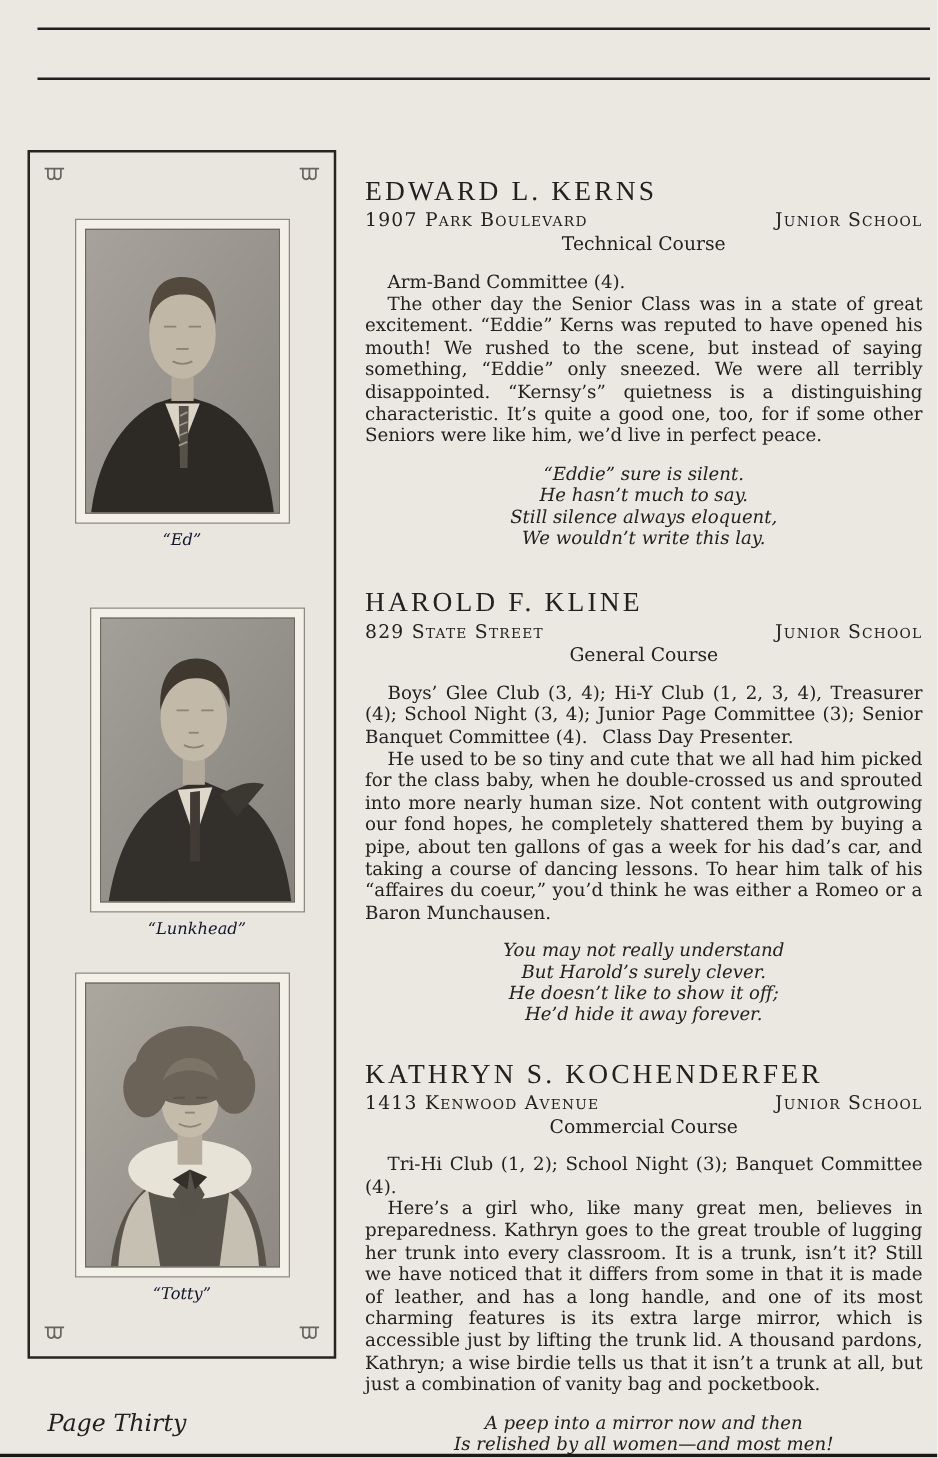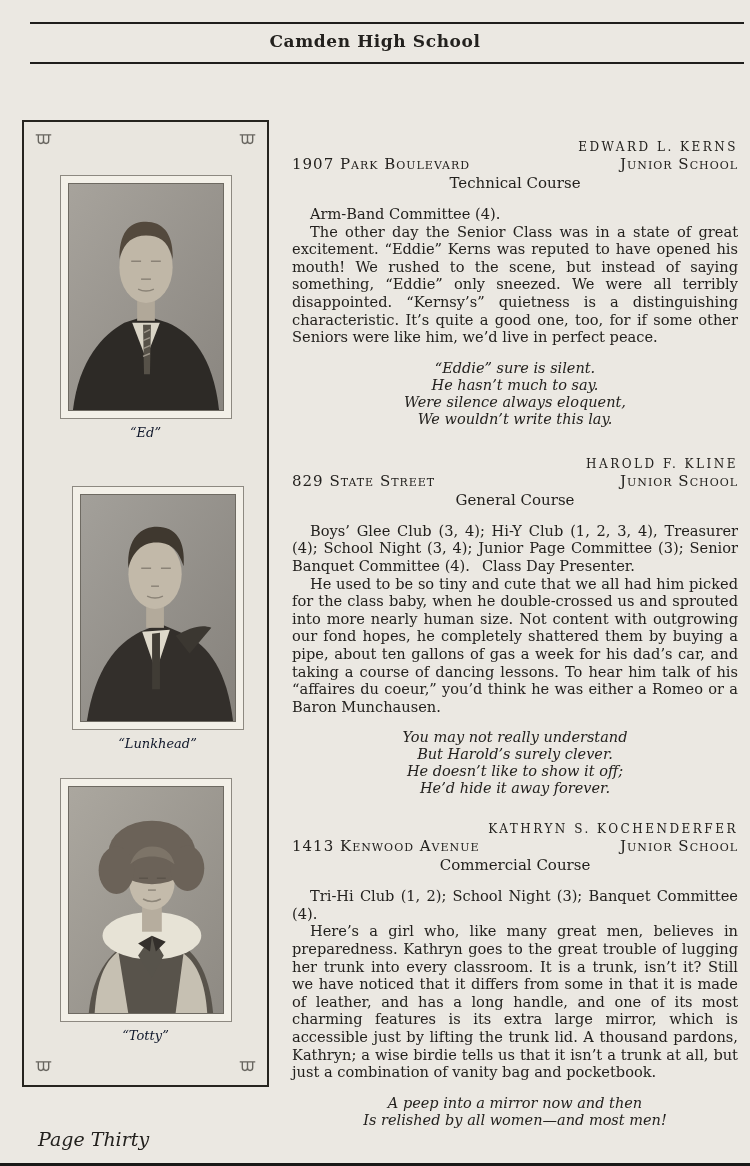--- a/index.html
+++ b/index.html
@@ -31,40 +31,39 @@
   .photo-fig{position:absolute;left:50%;transform:translateX(-50%);width:172px;}
   .photo-fig.f1{top:53px;}
   .photo-fig.f2{top:352px;}
   .photo-fig.f3{top:656px;}
   .photo-mat{background:#f3f0e8;border:1px solid #8d8981;padding:7px;box-sizing:border-box;}
   .photo-img{display:block;width:156px;height:228px;border:1px solid #6e6a62;box-sizing:border-box;background:#9c9893;}
   .photo-img svg{display:block;width:100%;height:100%;}
   .photo-caption{margin-top:6px;text-align:center;font-style:italic;font-size:13px;color:#0f172a;}
   
   .main{position:absolute;left:292px;top:140px;width:446px;}
-  .entry-name{margin:0;text-align:right;font-size:12px;font-weight:normal;letter-spacing:2.5px;}
+  .entry-name{margin:0;text-align:left;font-size:22px;font-weight:normal;letter-spacing:2.5px;font-family:Liberation Serif, serif;}
   .entry-meta{display:flex;justify-content:space-between;font-size:15px;margin-top:1px;}
   .sc{font-variant:small-caps;letter-spacing:1px;}
   .entry-course{text-align:center;font-size:15px;margin-top:1px;}
   .para{margin:0;font-size:14.6px;line-height:17.6px;text-align:justify;text-indent:18px;}
   .activities{margin-top:13px;}
   .poem{margin-top:14px;text-align:center;font-style:italic;font-size:14.5px;line-height:17px;}
   .poem div{white-space:nowrap;}
   .entry.e2{margin-top:29px;}
   .entry.e3{margin-top:25px;}
   
   .footer{position:absolute;left:38px;top:1128px;font-style:italic;font-size:19px;}
 </style>
 </head>
 <body>
 
 <div class="page">
 
   <div class="rule top1"></div>
-  <div class="header-title">Camden High School</div>
   <div class="rule top2"></div>
 
   <div class="photo-panel">
     <svg class="orn tl" viewBox="0 0 22 18">
       <path d="M2 3 H20 M5 3 V10 a3 3 0 0 0 6 0 V3 M11 3 V10 a3 3 0 0 0 6 0 V3" stroke="#3c3a35" stroke-width="1.6" fill="none"></path>
     </svg>
     <svg class="orn tr" viewBox="0 0 22 18">
       <path d="M2 3 H20 M5 3 V10 a3 3 0 0 0 6 0 V3 M11 3 V10 a3 3 0 0 0 6 0 V3" stroke="#3c3a35" stroke-width="1.6" fill="none"></path>
     </svg>
     <svg class="orn bl" viewBox="0 0 22 18">
@@ -174,21 +173,21 @@
       <div class="entry-meta">
         <span class="sc">1907 Park Boulevard</span>
         <span class="sc">Junior School</span>
       </div>
       <div class="entry-course">Technical Course</div>
       <p class="para activities">Arm-Band Committee (4).</p>
       <p class="para">The other day the Senior Class was in a state of great excitement. “Eddie” Kerns was reputed to have opened his mouth! We rushed to the scene, but instead of saying something, “Eddie” only sneezed. We were all terribly disappointed. “Kernsy’s” quietness is a distinguishing characteristic. It’s quite a good one, too, for if some other Seniors were like him, we’d live in perfect peace.</p>
       <div class="poem">
         <div>“Eddie” sure is silent.</div>
         <div>He hasn’t much to say.</div>
-        <div>Were silence always eloquent,</div>
+        <div>Still silence always eloquent,</div>
         <div>We wouldn’t write this lay.</div>
       </div>
     </div>
 
     <div class="entry e2">
       <h2 class="entry-name">HAROLD F. KLINE</h2>
       <div class="entry-meta">
         <span class="sc">829 State Street</span>
         <span class="sc">Junior School</span>
       </div>

